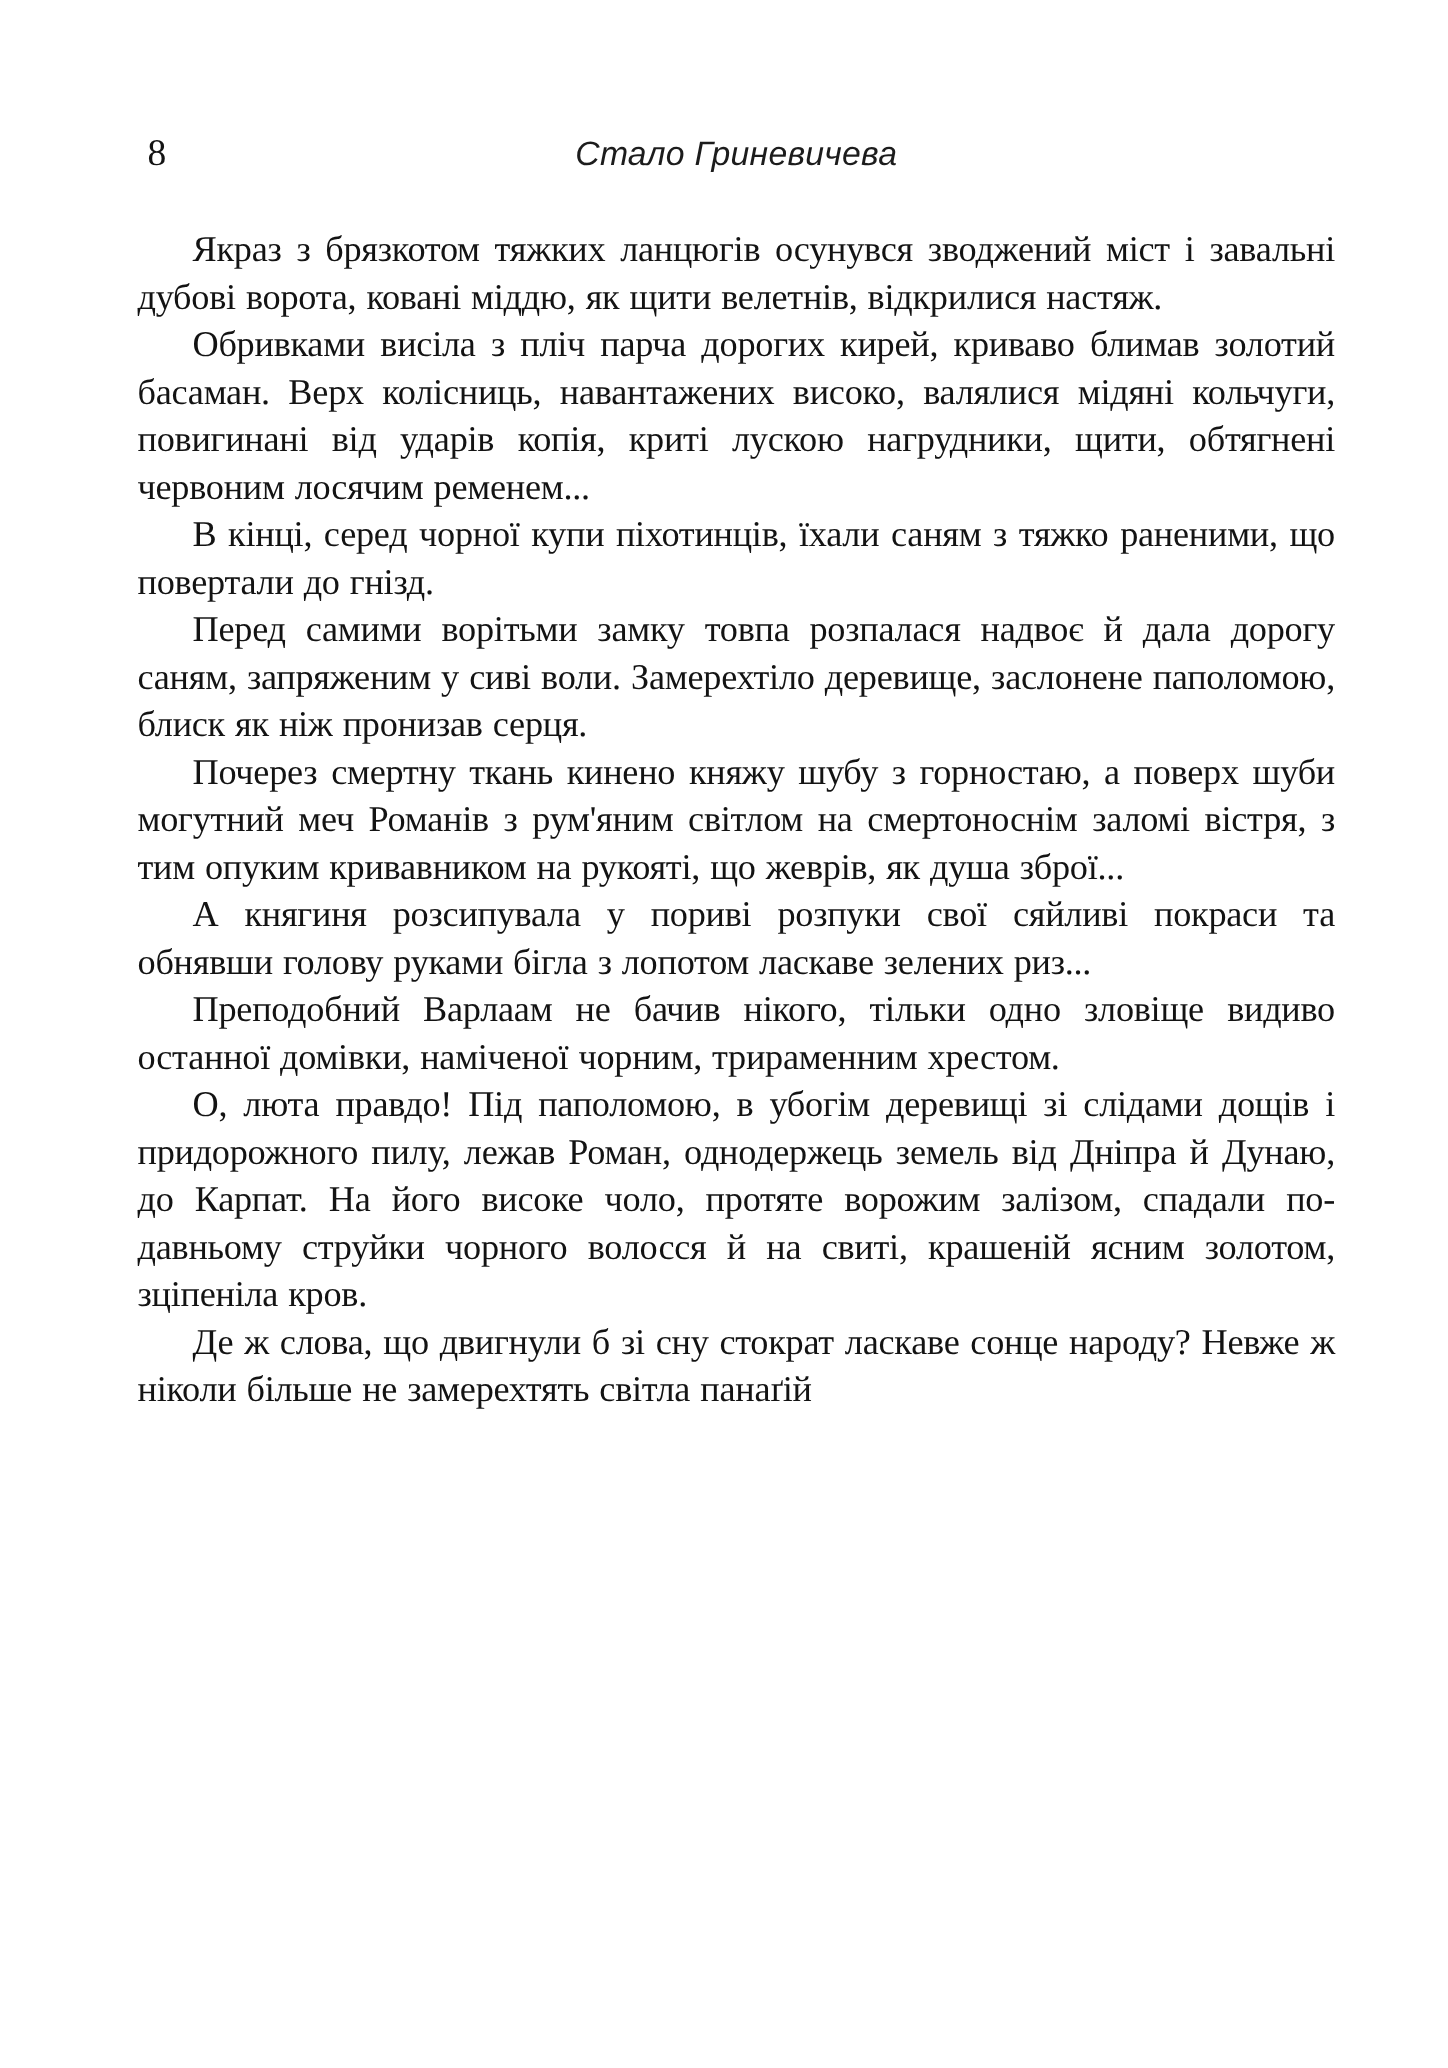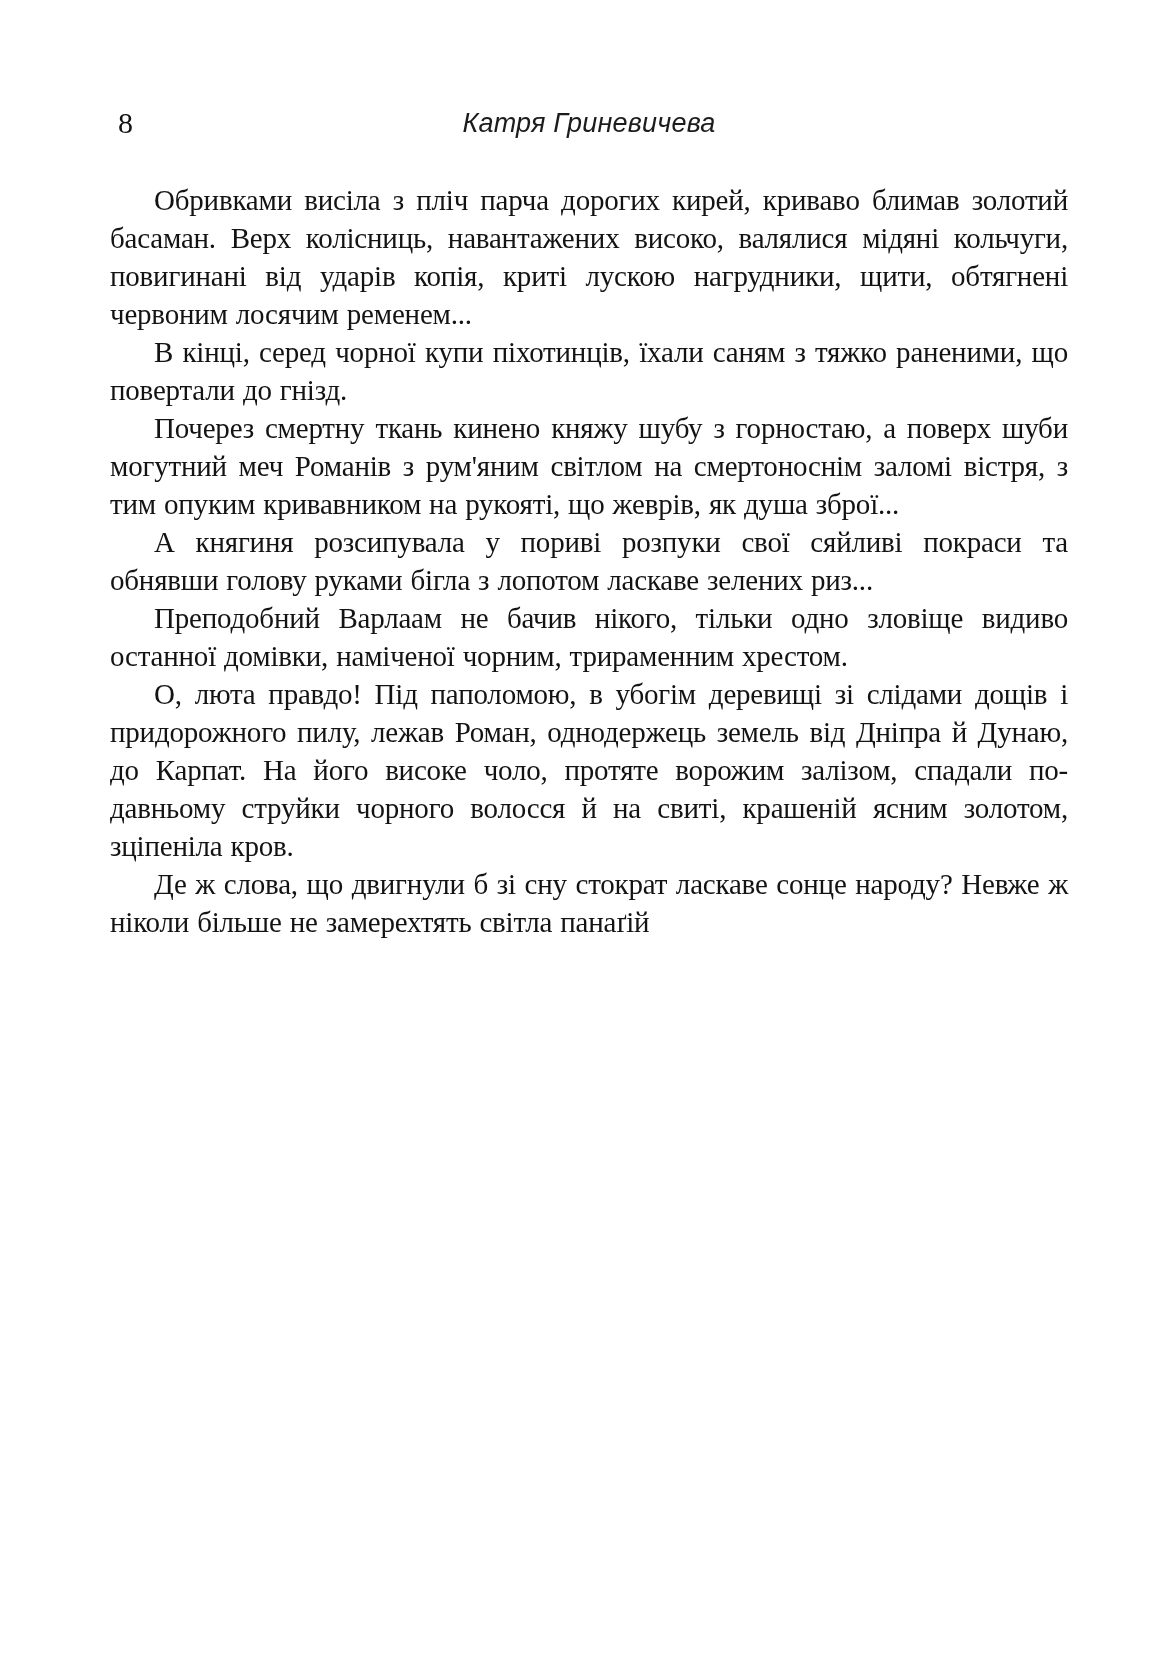--- a/index.html
+++ b/index.html
@@ -61,26 +61,28 @@
     text-indent: 44px;
   }
 </style>
 </head>
 <body>
 
 <div class="page">
 
   <div class="running-head">
     <span class="page-num">8</span>
-    <span class="head-title">Катря Гриневичева</span>
+    <span class="head-title">Стало Гриневичева</span>
   </div>
 
   <div class="text-block">
+    <p>Якраз з брязкотом тяжких ланцюгів осунувся зводжений міст і завальні дубові ворота, ковані міддю, як щити велетнів, відкрилися настяж.</p>
     <p>Обривками висіла з пліч парча дорогих кирей, криваво блимав золотий басаман. Верх колісниць, навантажених високо, валялися мідяні кольчуги, повигинані від ударів копія, криті лускою нагрудники, щити, обтягнені червоним лосячим ременем...</p>
     <p>В кінці, серед чорної купи піхотинців, їхали саням з тяжко раненими, що повертали до гнізд.</p>
+    <p>Перед самими ворітьми замку товпа розпалася надвоє й дала дорогу саням, запряженим у сиві воли. Замерехтіло деревище, заслонене паполомою, блиск як ніж пронизав серця.</p>
     <p>Почерез смертну ткань кинено княжу шубу з горностаю, а поверх шуби могутний меч Романів з рум'яним світлом на смертоноснім заломі вістря, з тим опуким кривавником на рукояті, що жеврів, як душа зброї...</p>
     <p>А княгиня розсипувала у пориві розпуки свої сяйливі покраси та обнявши голову руками бігла з лопотом ласкаве зелених риз...</p>
     <p>Преподобний Варлаам не бачив нікого, тільки одно зловіще видиво останної домівки, наміченої чорним, трираменним хрестом.</p>
     <p>О, люта правдо! Під паполомою, в убогім деревищі зі слідами дощів і придорожного пилу, лежав Роман, однодержець земель від Дніпра й Дунаю, до Карпат. На його високе чоло, протяте ворожим залізом, спадали по-давньому струйки чорного волосся й на свиті, крашеній ясним золотом, зціпеніла кров.</p>
     <p>Де ж слова, що двигнули б зі сну стократ ласкаве сонце народу? Невже ж ніколи більше не замерехтять світла панаґій</p>
   </div>
 
 </div>
 
 </body></html>

